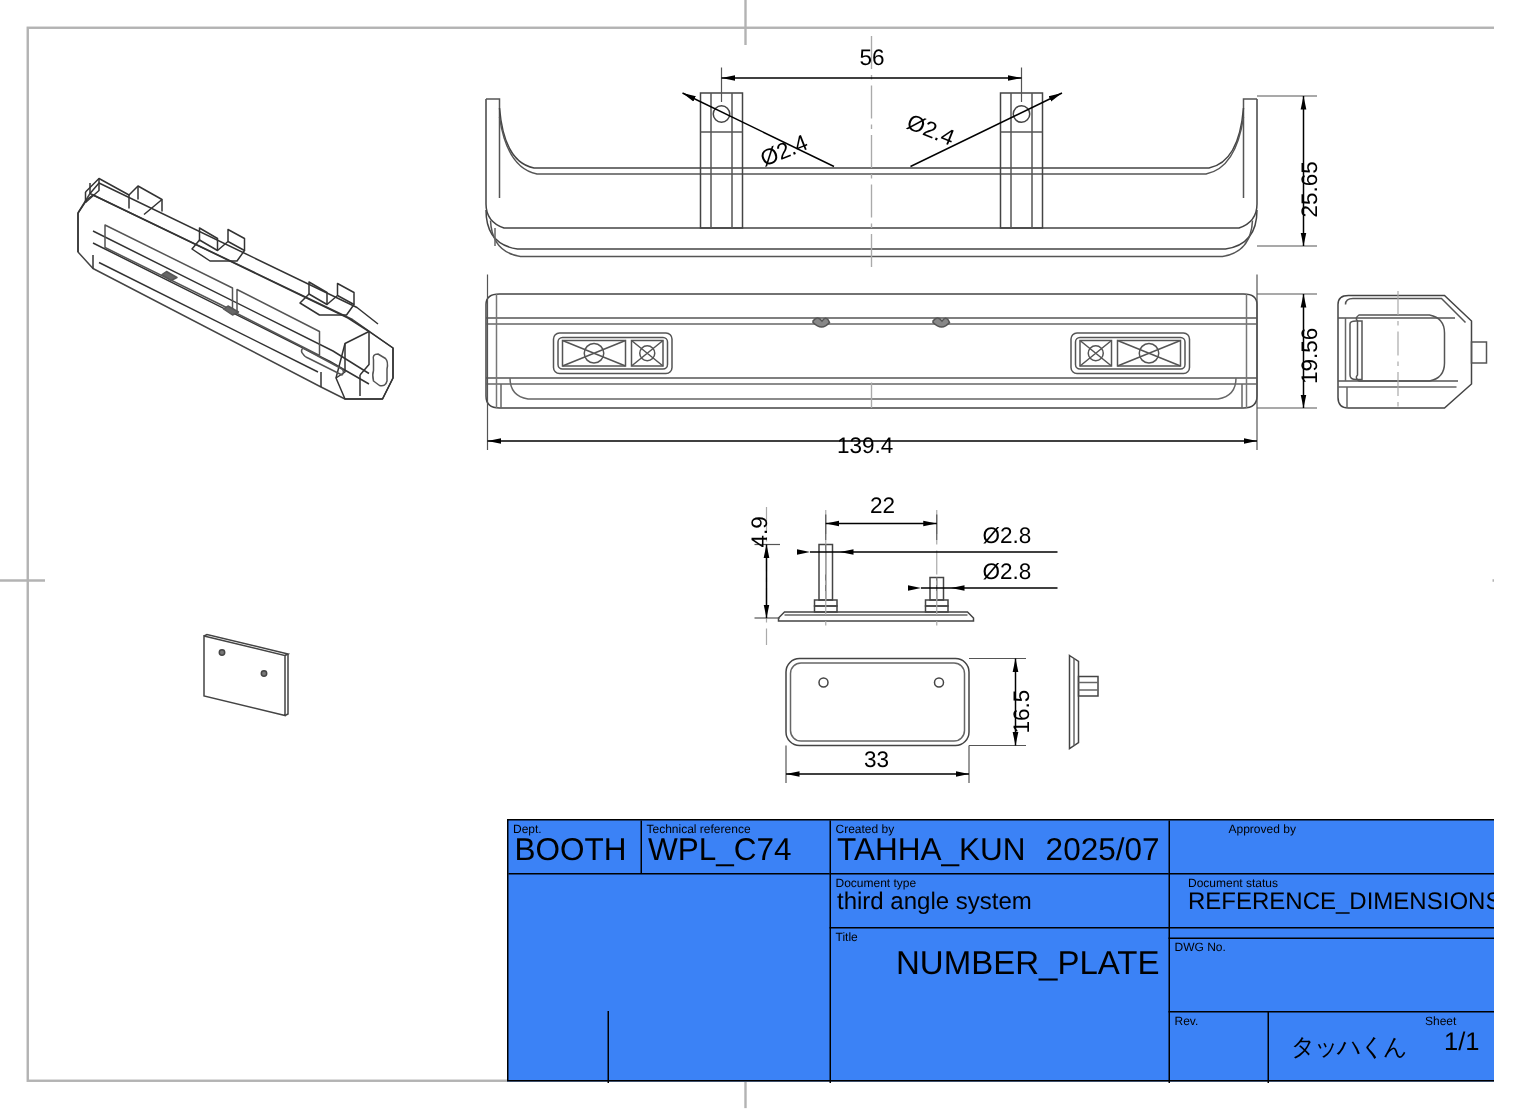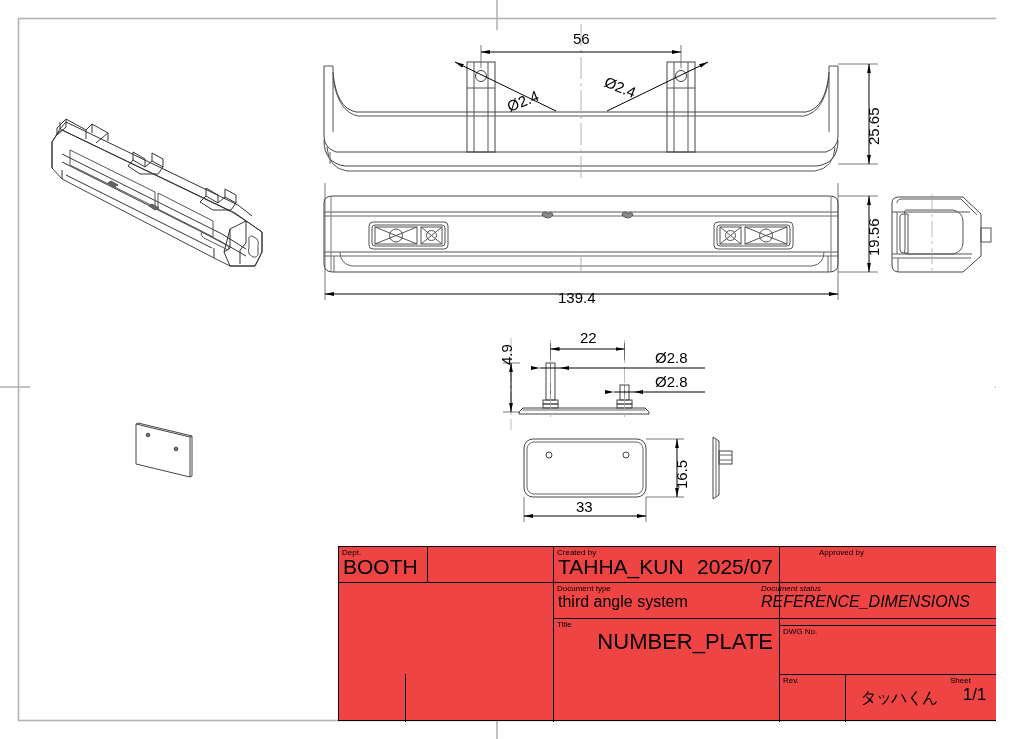--- a/index.html
+++ b/index.html
@@ -47,21 +47,21 @@
   }
   
   #titleblock {
     position: absolute;
     left: 338px;
     top: 546px;
     width: 669px;
     height: 175px;
     border: 1px solid #000;
     box-sizing: border-box;
-    background: #ef4444;
+    background: #3b82f6;
   }
   .tb-cell {
     position: absolute;
     box-sizing: border-box;
     overflow: hidden;
   }
   .tb-lbl {
     font-size: 8px;
     font-family: "Liberation Sans", sans-serif;
     color: #000;
@@ -403,41 +403,45 @@
     <div class="hline" style="left:440px; top:35px; width:229px;"></div>
     <div class="hline" style="left:214px; top:71px; width:455px;"></div>
     <div class="hline" style="left:440px; top:78px; width:229px;"></div>
     <div class="hline" style="left:440px; top:127px; width:229px;"></div>
 
     <div class="tb-cell" style="left:0; top:0; width:88px; height:35px;">
       <div class="tb-lbl">Dept.</div>
       <div class="tb-val v17">BOOTH</div>
     </div>
 
+    <div class="tb-cell" style="left:89px; top:0; width:125px; height:35px;">
+      <div class="tb-lbl">Technical reference</div>
+      <div class="tb-val v17">WPL_C74</div>
+    </div>
 
     <div class="tb-cell" style="left:215px; top:0; width:225px; height:35px;">
       <div class="tb-lbl">Created by</div>
       <div style="position:relative;">
         <span class="tb-val v17" style="position:absolute; left:0; top:0;">TAHHA_KUN</span>
         <span class="tb-val v17" style="position:absolute; right:6px; top:0;">2025/07</span>
       </div>
     </div>
 
     <div class="tb-cell" style="left:441px; top:0; width:228px; height:35px;margin-left:36px;">
       <div class="tb-lbl">Approved by</div>
       <div class="tb-val v15"></div>
     </div>
 
 
     <div class="tb-cell" style="left:215px; top:36px; width:225px; height:35px;">
       <div class="tb-lbl">Document type</div>
       <div class="tb-val v16">third angle system</div>
     </div>
 
-    <div class="tb-cell" style="left:419px; top:36px; width:228px; height:42px;font-style:italic;">
+    <div class="tb-cell" style="left:450px; top:36px; width:228px; height:42px;">
       <div class="tb-lbl">Document status</div>
       <div class="tb-val v16" style="padding-left:3px;">REFERENCE_DIMENSIONS</div>
     </div>
 
     <div class="tb-cell" style="left:215px; top:72px; width:225px; height:103px;">
       <div class="tb-lbl">Title</div>
       <div class="tb-val v22 right-al">NUMBER_PLATE</div>
     </div>
 
     <div class="tb-cell" style="left:441px; top:79px; width:228px; height:48px;">

